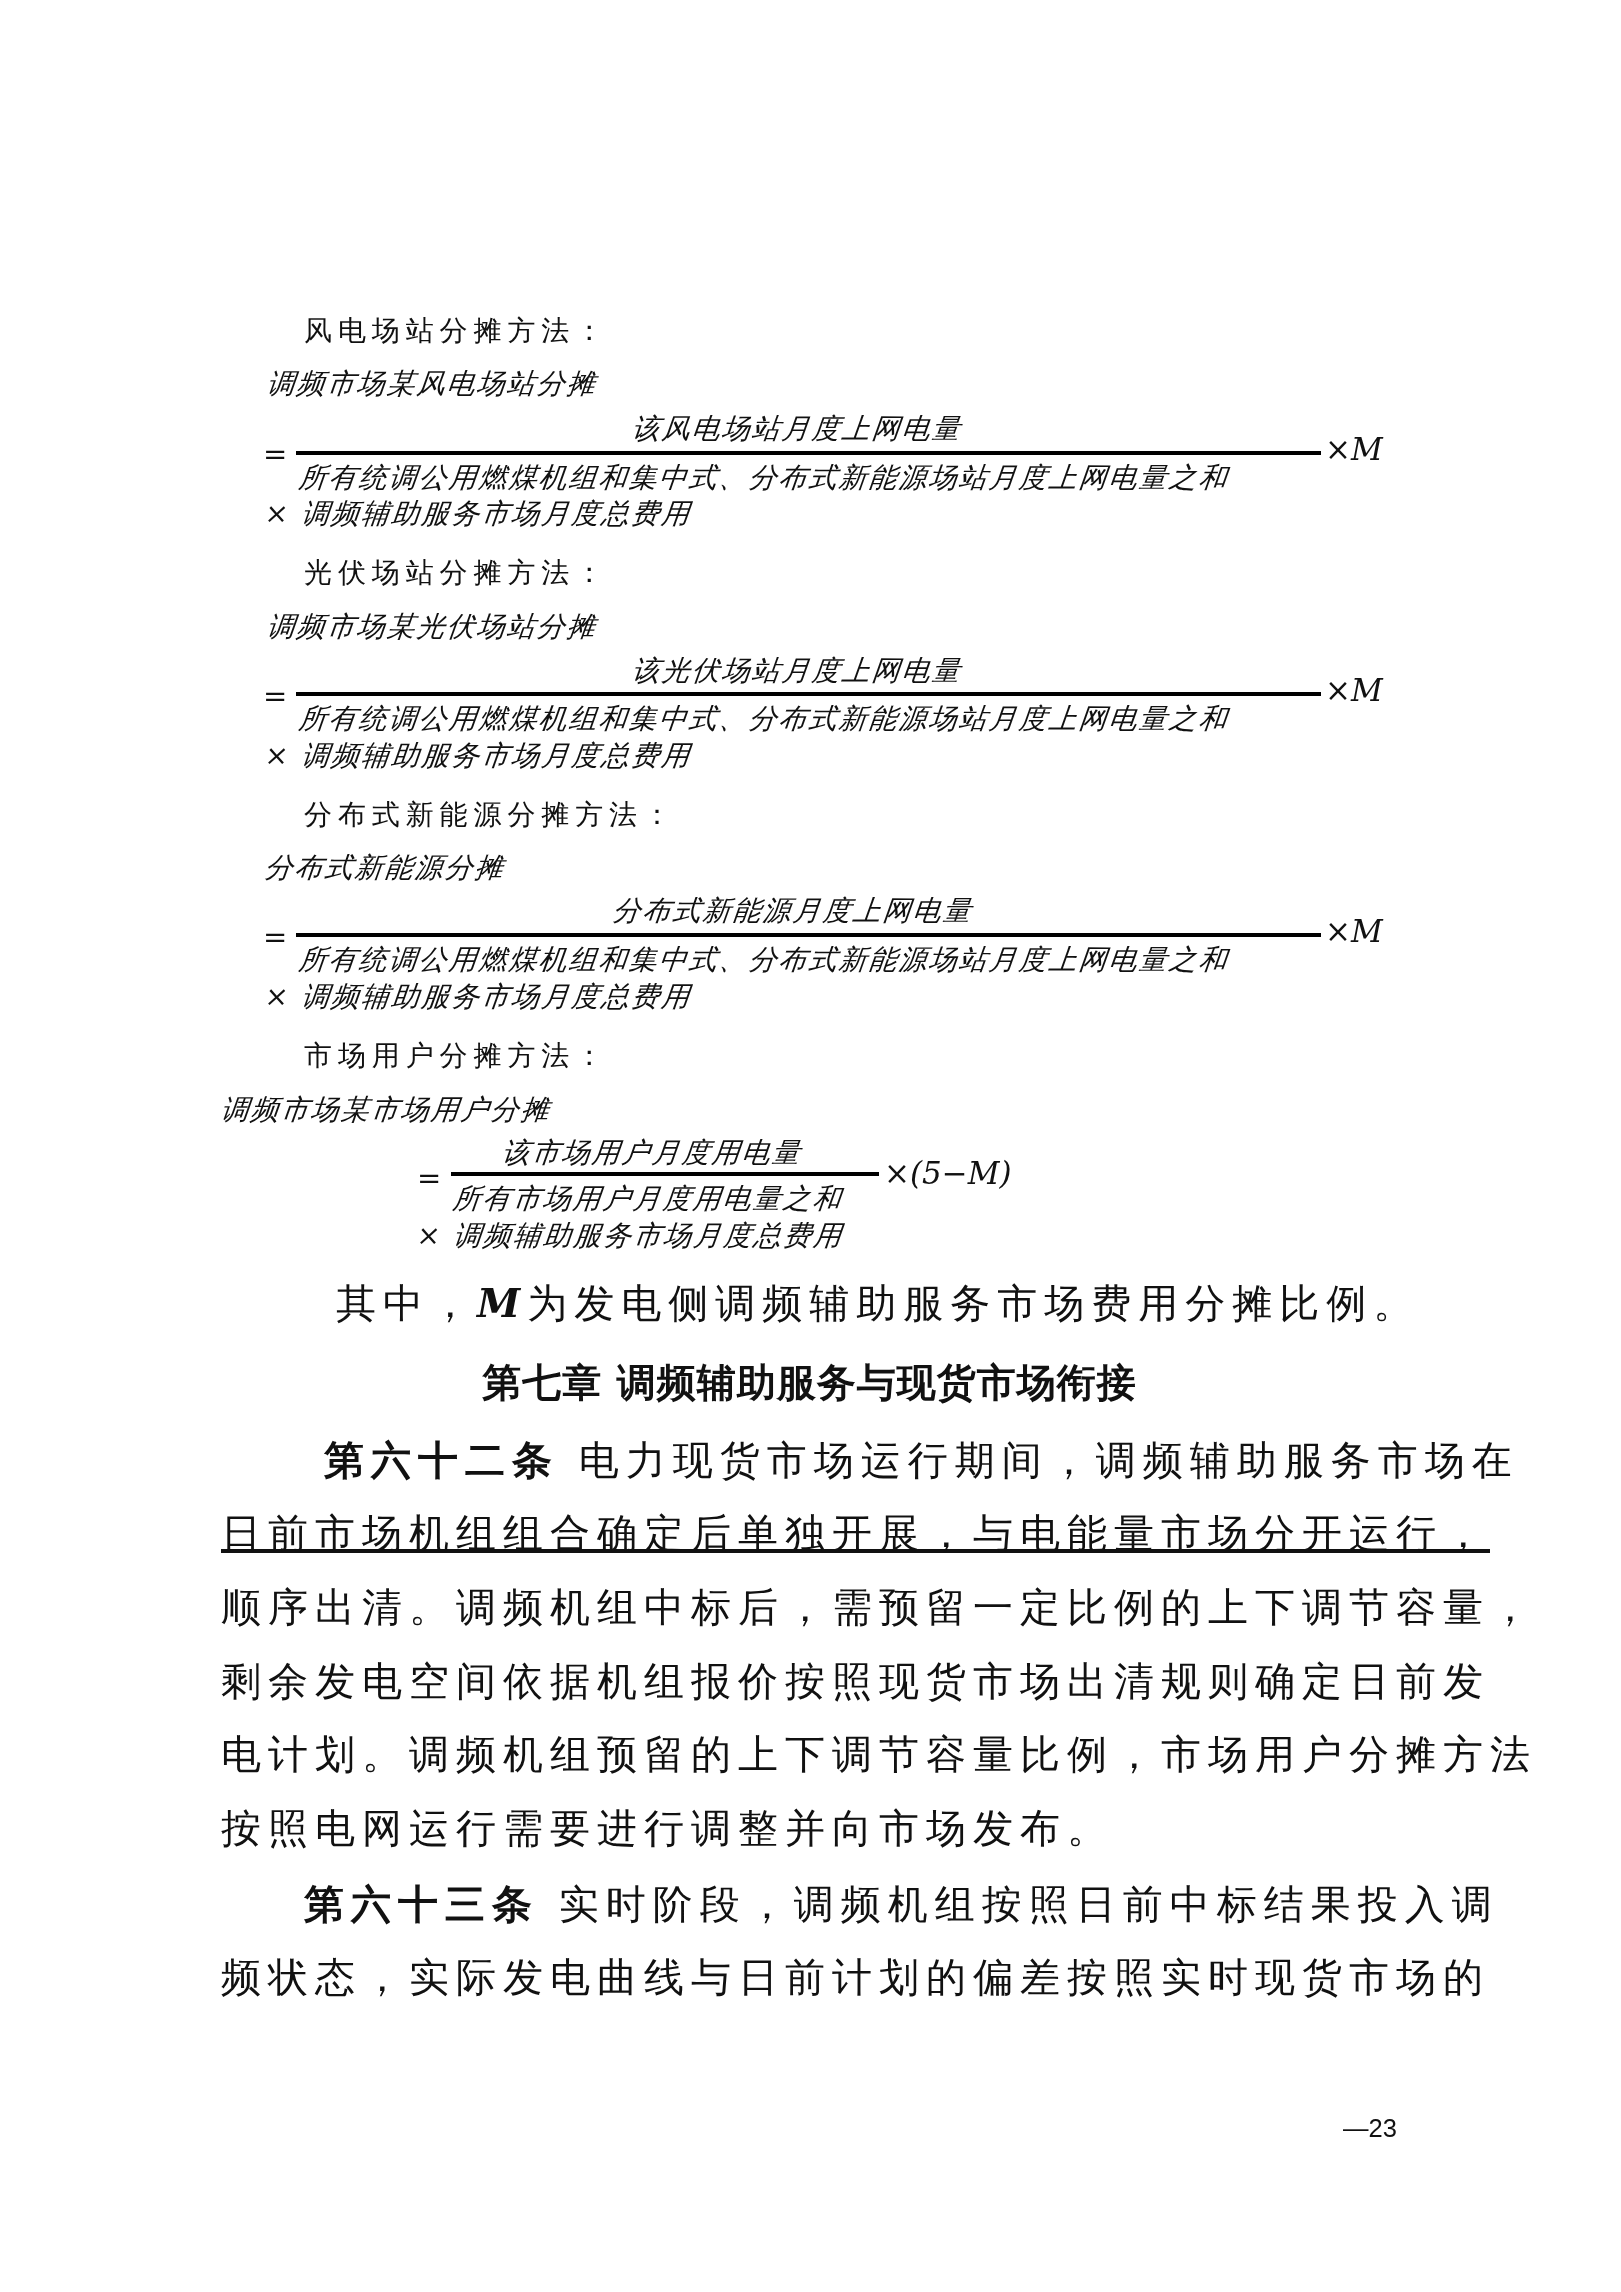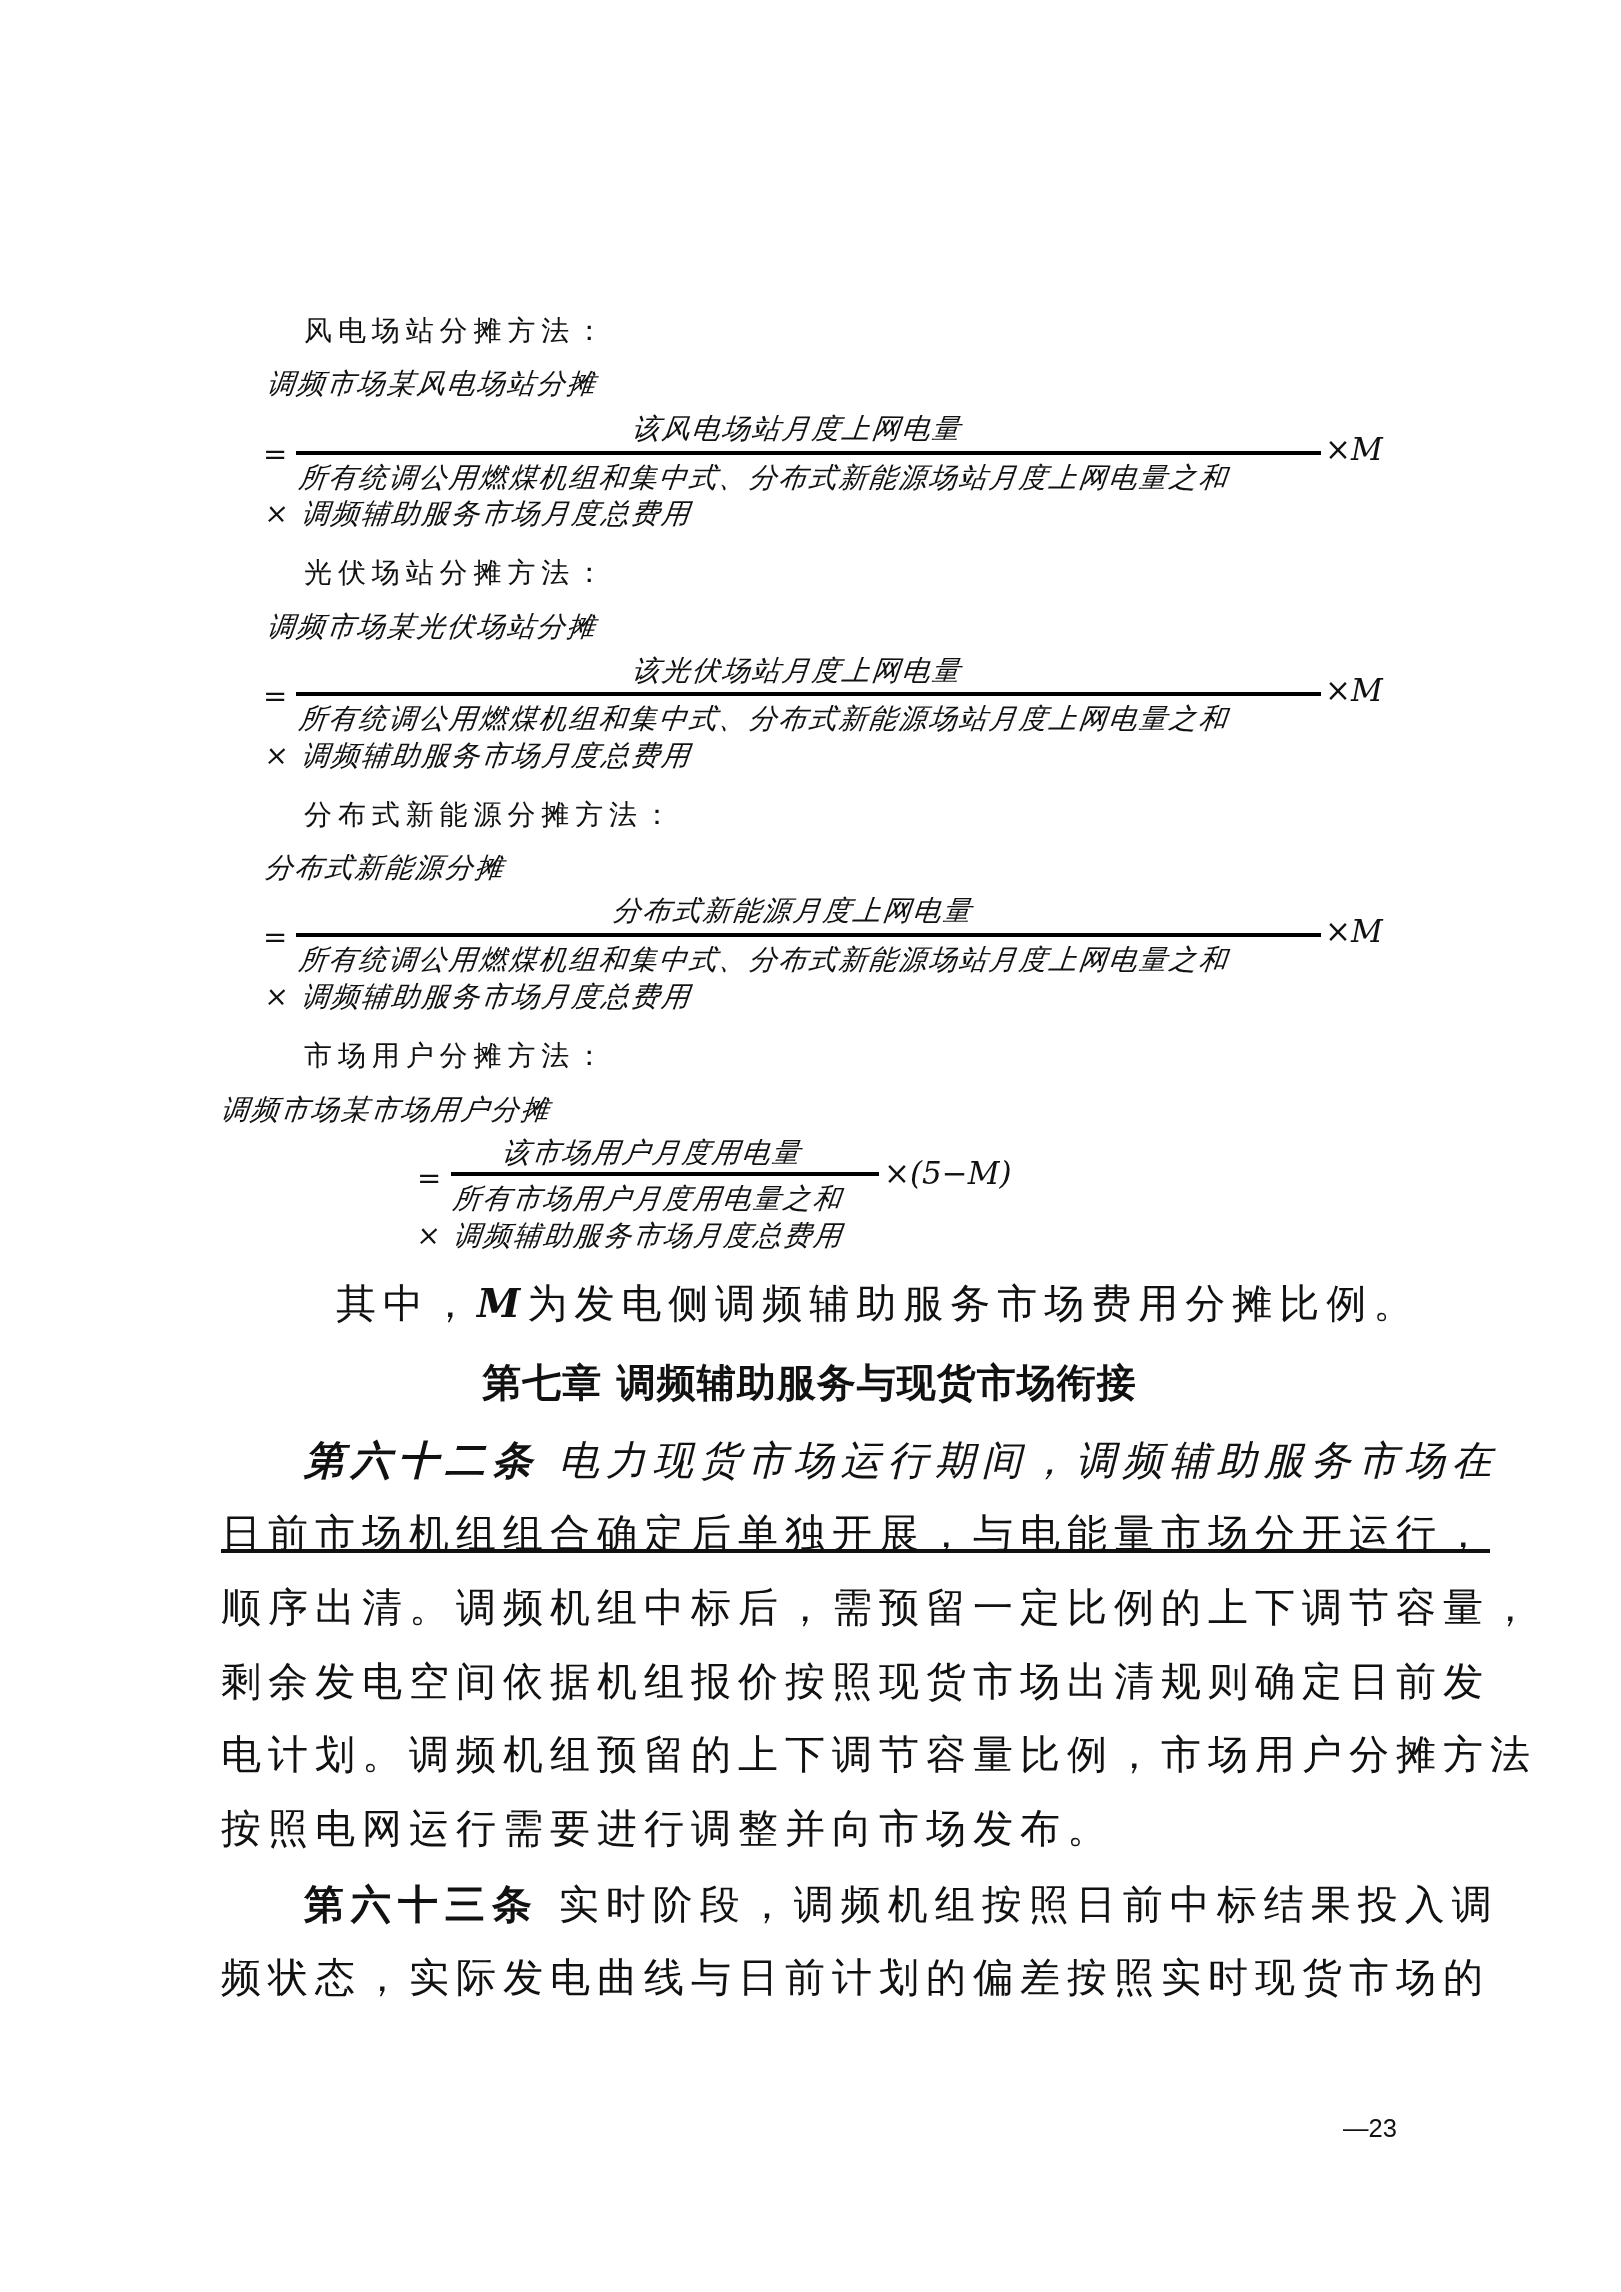--- a/index.html
+++ b/index.html
@@ -62,21 +62,21 @@
   <div class="abs f-it" style="left:417px;top:1217px;">× 调频辅助服务市场月度总费用</div>
 </div>
 
 <div class="abs body-line" style="left:304px;top:1276px;margin-left:32px;">
   <span>其中，</span><span class="mvar" style="font-size:39px;font-weight:bold;">M</span><span>为发电侧调频辅助服务市场费用分摊比例。</span>
 </div>
 
 <div class="abs chapter" style="left:0;width:1619px;text-align:center;top:1356px;">第七章 调频辅助服务与现货市场衔接</div>
 
 <div>
-  <div class="abs body-line" style="left:304px;top:1433px;font-style:italic;">
+  <div class="abs body-line" style="left:324px;top:1433px;">
     <span class="bold">第六十二条</span>
     <span>电力现货市场运行期间，调频辅助服务市场在</span>
   </div>
   <div class="abs body-line" style="left:221px;top:1506px;text-decoration:underline;">日前市场机组组合确定后单独开展，与电能量市场分开运行，</div>
   <div class="abs body-line" style="left:221px;top:1580px;">顺序出清。调频机组中标后，需预留一定比例的上下调节容量，</div>
   <div class="abs body-line" style="left:221px;top:1654px;">剩余发电空间依据机组报价按照现货市场出清规则确定日前发</div>
   <div class="abs body-line" style="left:221px;top:1727px;">电计划。调频机组预留的上下调节容量比例，市场用户分摊方法</div>
   <div class="abs body-line" style="left:221px;top:1801px;">按照电网运行需要进行调整并向市场发布。</div>
 </div>
 

